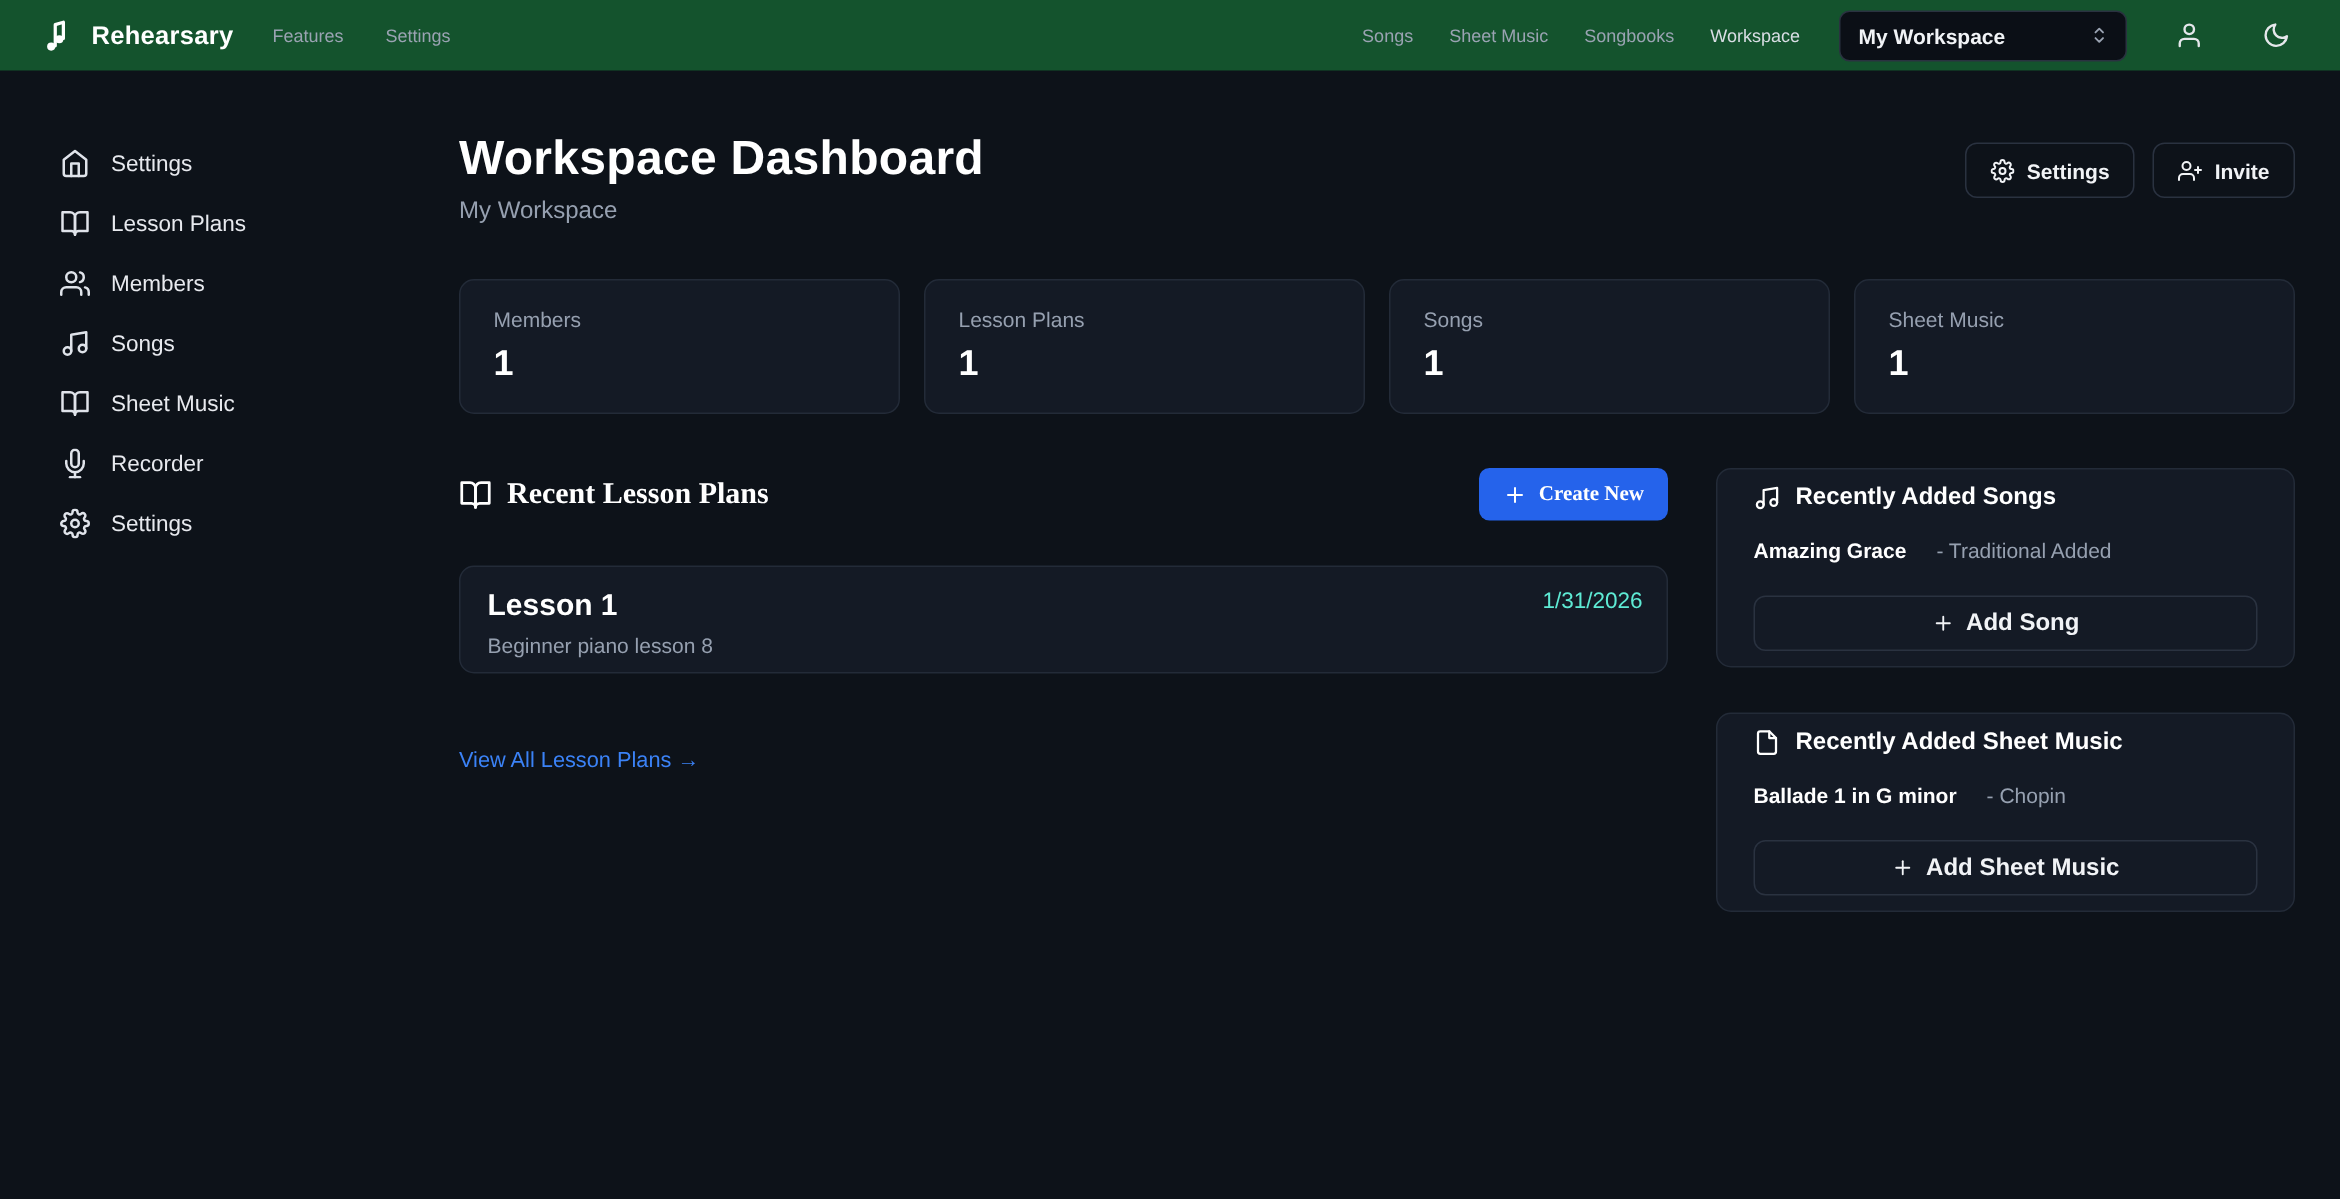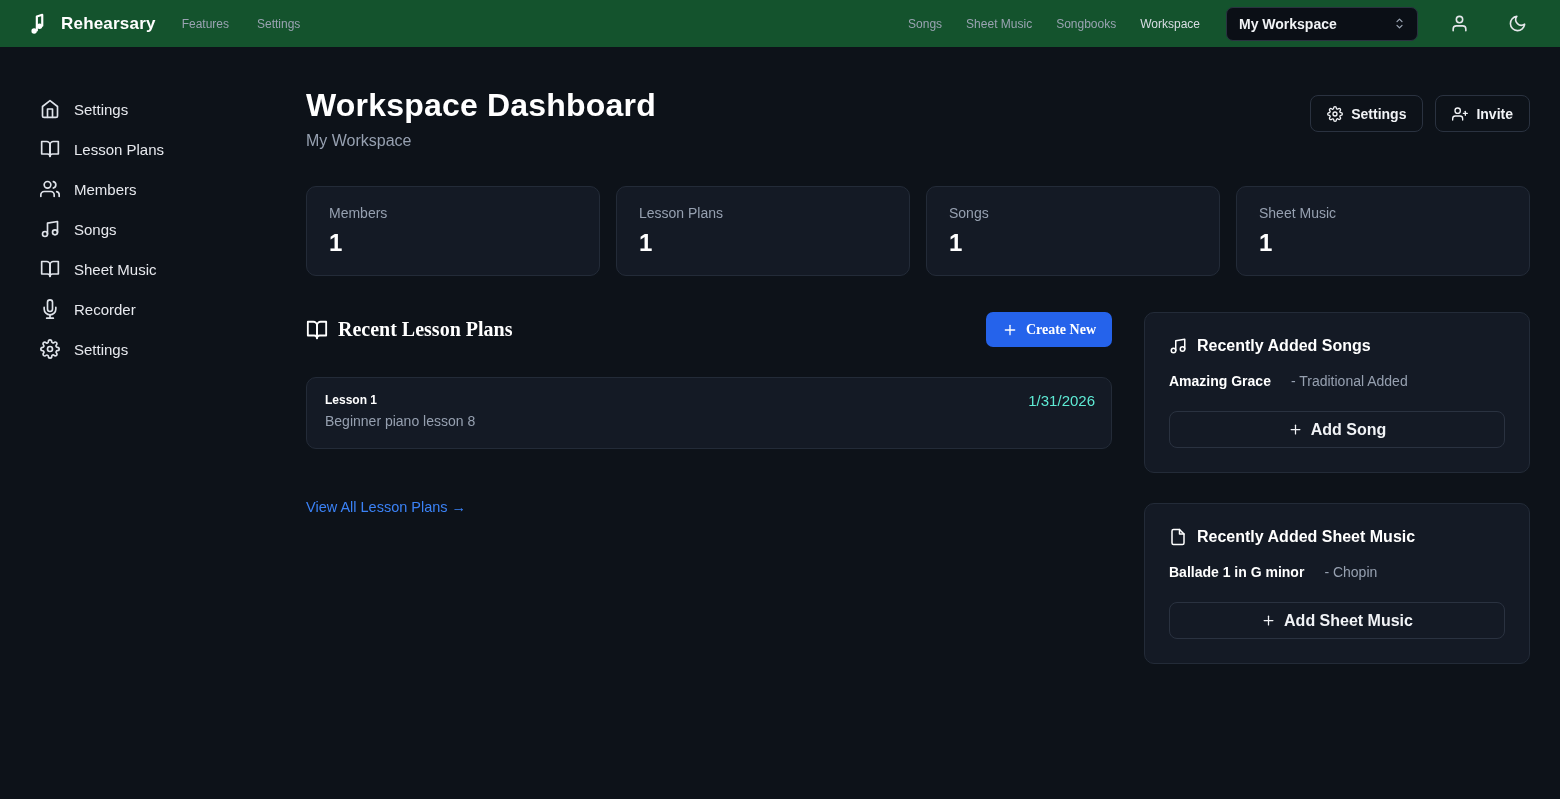--- a/index.html
+++ b/index.html
@@ -100,32 +100,32 @@
     color: #ffffff; font-size: 14px; font-weight: 600; cursor: pointer;
     font-family: inherit;
   }
   .primary-btn .icon { width: 16px; height: 16px; }
 
   .lesson-card {
     margin-top: 30px; position: relative;
     background: #141a25; border: 1px solid #232b38; border-radius: 10px;
     padding: 15px 18px; height: 72px; cursor: pointer;
   }
-  .lesson-title { font-size: 12px; font-weight: 700; color: #ffffff; }
+  .lesson-title { font-size: 20px; font-weight: 700; color: #ffffff; }
   .lesson-desc { margin-top: 6px; font-size: 14px; color: #96a0b0; }
   .lesson-date { position: absolute; top: 14px; right: 16px; font-size: 15px; color: #5eead4; }
 
   .view-all-link {
     display: inline-block; margin-top: 50px;
     color: #3b82f6; font-size: 14.5px; text-decoration: none; cursor: pointer;
   }
 
   .panel-card {
     background: #141a25; border: 1px solid #232b38; border-radius: 10px;
-    padding: 24px 24px;
+    padding: 10px 24px;
   }
   .panel-title { display: flex; align-items: center; gap: 10px; font-size: 16px; font-weight: 700; color: #ffffff; }
   .panel-title .icon { width: 18px; height: 18px; }
   .panel-item { margin-top: 18px; font-size: 14px; display: flex; gap: 20px; align-items: center; }
   .panel-item .item-title { color: #ffffff; font-weight: 700; }
   .panel-item .item-sub { color: #96a0b0; }
   .outline-btn {
     margin-top: 22px; width: 100%;
     display: inline-flex; align-items: center; justify-content: center; gap: 8px;
     height: 37px;

